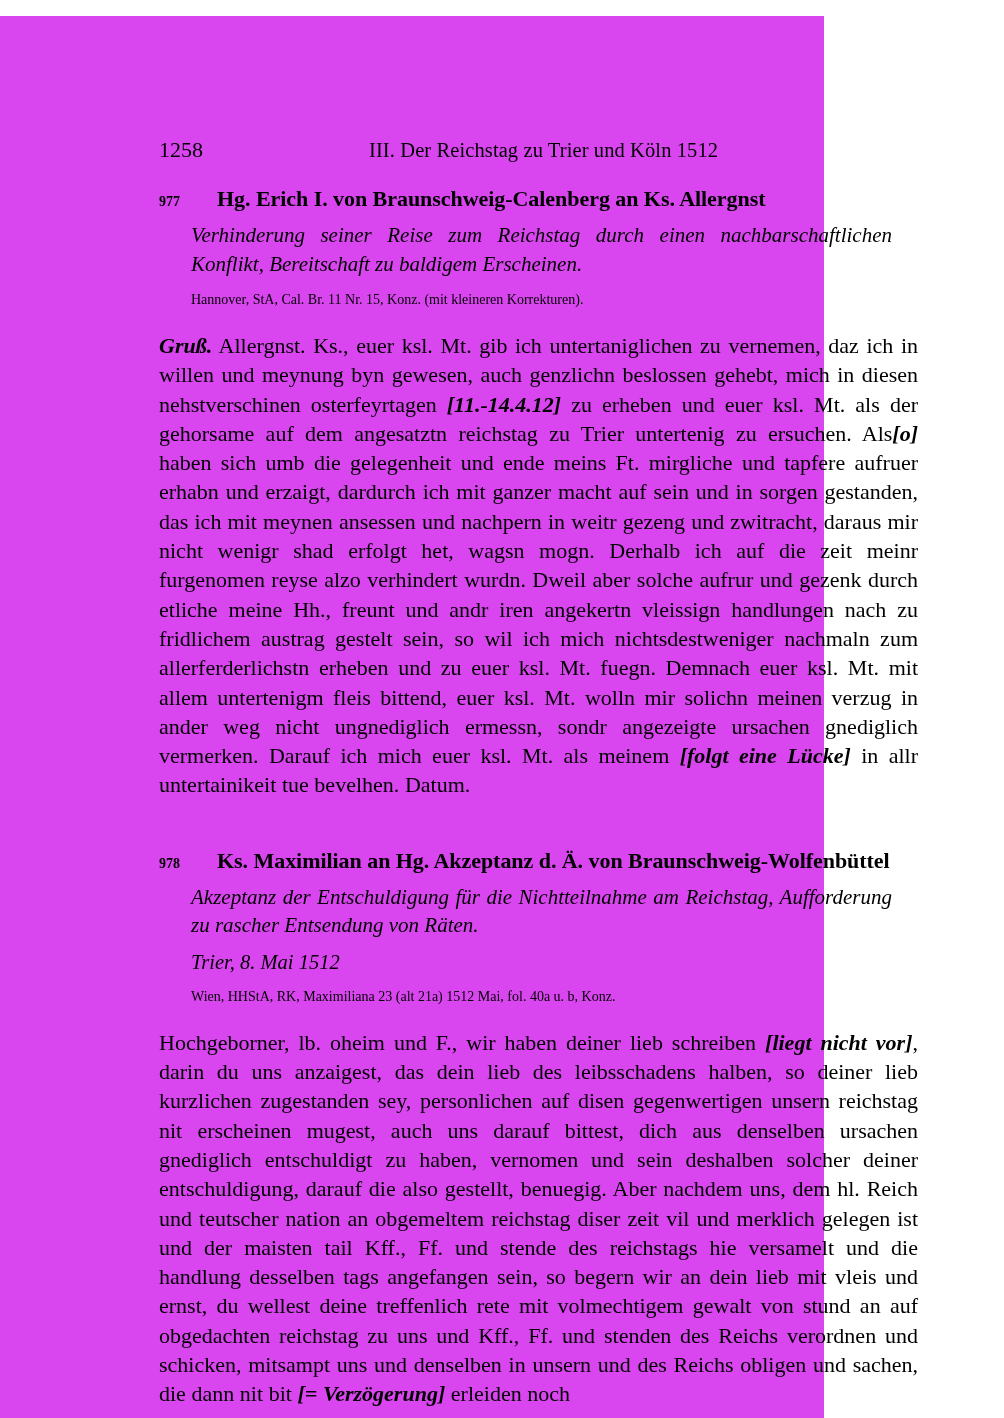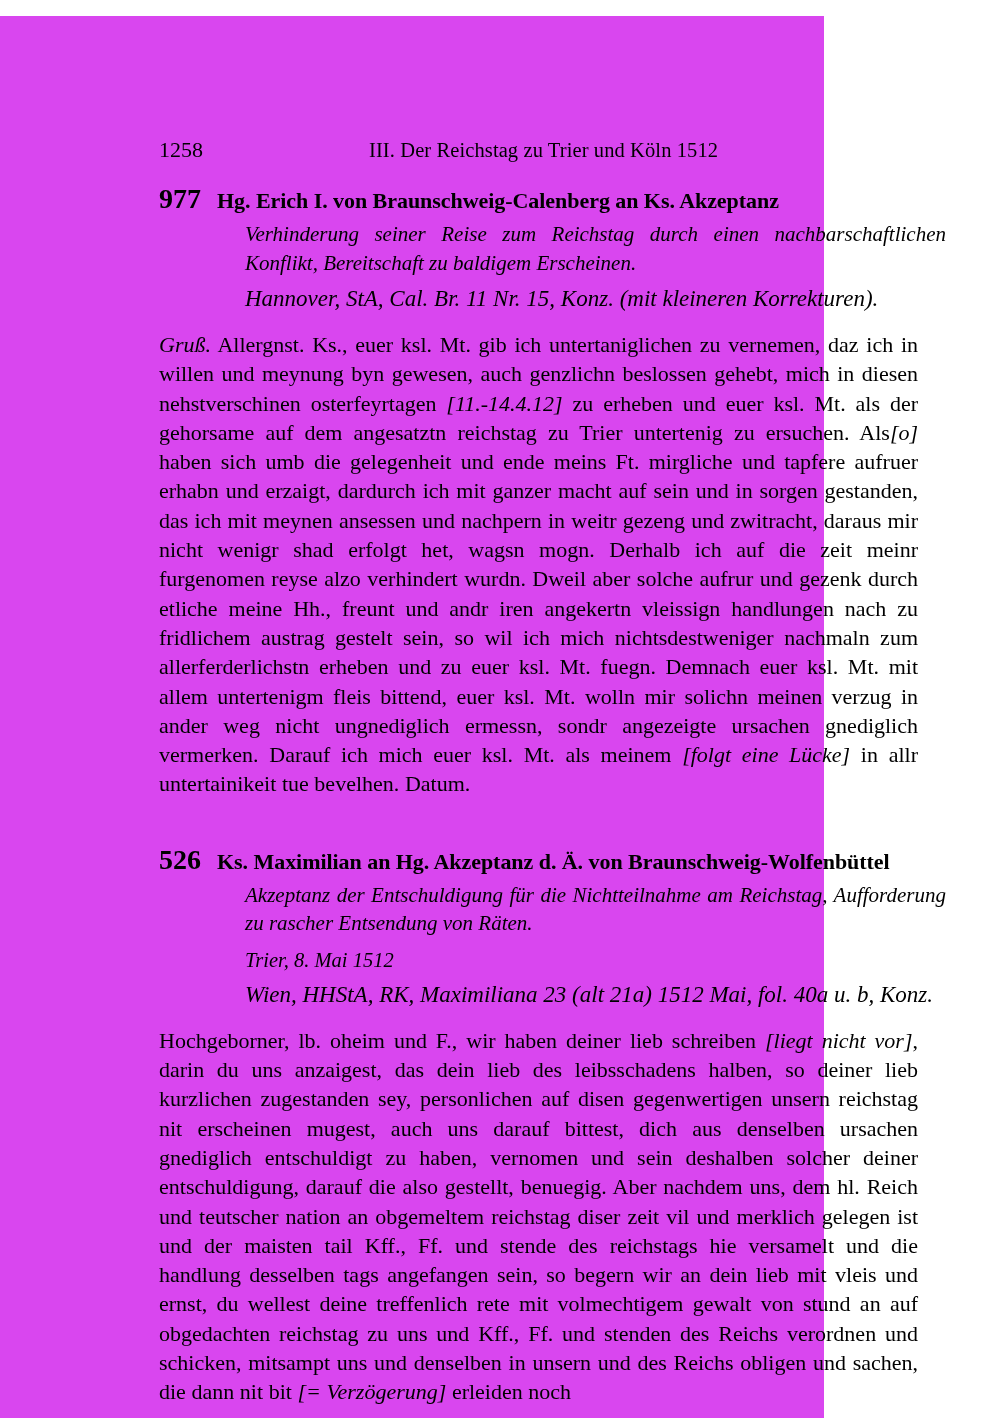--- a/index.html
+++ b/index.html
@@ -60,91 +60,90 @@
     align-items: baseline;
     font-weight: bold;
     font-size: 22px;
     line-height: 30px;
     margin-bottom: 4px;
   }
   .entry-num {
     width: 58px;
     flex: 0 0 58px;
     font-weight: bold;
-    font-size: 28px;
+    font-size: 14px;
   }
   .entry-title {
     flex: 1 1 auto;
     font-weight: bold;
     font-size: 22px;
     letter-spacing: -0.05px;
   }
 
   .indent-block {
-    margin-left: 86px;
+    margin-left: 32px;
     width: 701px;
   }
   .regest {
     font-style: italic;
     font-size: 21px;
     line-height: 28.5px;
     text-align: justify;
     text-align-last: left;
     margin-bottom: 8px;
     hyphens: manual;
   }
   .dateline {
     font-style: italic;
     font-size: 20.5px;
     line-height: 28px;
     margin-bottom: 7px;
   }
   .sourceline {
-    font-style: italic;
-    font-size: 23px;
+    font-size: 14px;
     line-height: 28px;
   }
 
   .body-text {
     margin-top: 17px;
     font-size: 22px;
     line-height: 29.3px;
     text-align: justify;
     text-align-last: left;
     hyphens: none;
     word-spacing: 0.1px;
   }
-  .body-text i { font-style: italic; }
+  .body-text i { font-style: italic; font-weight: bold; }
 </style>
 </head>
 <body>
 
 <div class="page">
   <div class="content">
 
     <div class="running-head">
       <div class="folio">1258</div>
       <div class="head-title">III. Der Reichstag zu Trier und Köln 1512</div>
     </div>
 
     <div class="entry">
       <div class="entry-head">
         <div class="entry-num">977</div>
-        <div class="entry-title">Hg. Erich I. von Braunschweig-Calenberg an Ks. Akzeptanz</div>
+        <div class="entry-title">Hg. Erich I. von Braunschweig-Calenberg an Ks. Allergnst</div>
       </div>
       <div class="indent-block">
         <div class="regest">Verhinderung seiner Reise zum Reichstag durch einen nachbarschaftlichen Konflikt, Bereitschaft zu baldigem Erscheinen.</div>
         <div class="sourceline">Hannover, StA, Cal. Br. 11 Nr. 15, Konz. (mit kleineren Korrekturen).</div>
       </div>
       <div class="body-text"><i>Gruß.</i><span> Allergnst. Ks., euer ksl. Mt. gib ich untertaniglichen zu vernemen, daz ich in willen und meynung byn gewesen, auch genzlichn beslossen gehebt, mich in diesen nehstverschinen osterfeyrtagen </span><i>[11.-14.4.12]</i><span> zu erheben und euer ksl. Mt. als der gehorsame auf dem angesatztn reichstag zu Trier untertenig zu ersuchen. Als</span><i>[o]</i><span> haben sich umb die gelegenheit und ende meins Ft. mirgliche und tapfere aufruer erhabn und erzaigt, dardurch ich mit ganzer macht auf sein und in sorgen gestanden, das ich mit meynen ansessen und nachpern in weitr gezeng und zwitracht, daraus mir nicht wenigr shad erfolgt het, wagsn mogn. Derhalb ich auf die zeit meinr furgenomen reyse alzo verhindert wurdn. Dweil aber solche aufrur und gezenk durch etliche meine Hh., freunt und andr iren angekertn vleissign handlungen nach zu fridlichem austrag gestelt sein, so wil ich mich nichtsdestweniger nachmaln zum allerferderlichstn erheben und zu euer ksl. Mt. fuegn. Demnach euer ksl. Mt. mit allem untertenigm fleis bittend, euer ksl. Mt. wolln mir solichn meinen verzug in ander weg nicht ungnediglich ermessn, sondr angezeigte ursachen gnediglich vermerken. Darauf ich mich euer ksl. Mt. als meinem </span><i>[folgt eine Lücke]</i><span> in allr untertainikeit tue bevelhen. Datum.</span></div>
     </div>
 
     <div class="entry">
       <div class="entry-head">
-        <div class="entry-num">526</div>
+        <div class="entry-num">978</div>
         <div class="entry-title">Ks. Maximilian an Hg. Akzeptanz d. Ä. von Braunschweig-Wolfenbüttel</div>
       </div>
       <div class="indent-block">
         <div class="regest">Akzeptanz der Entschuldigung für die Nichtteilnahme am Reichstag, Aufforderung zu rascher Entsendung von Räten.</div>
         <div class="dateline">Trier, 8. Mai 1512</div>
         <div class="sourceline">Wien, HHStA, RK, Maximiliana 23 (alt 21a) 1512 Mai, fol. 40a u. b, Konz.</div>
       </div>
       <div class="body-text"><span>Hochgeborner, lb. oheim und F., wir haben deiner lieb schreiben </span><i>[liegt nicht vor]</i><span>, darin du uns anzaigest, das dein lieb des leibsschadens halben, so deiner lieb kurzlichen zugestanden sey, personlichen auf disen gegenwertigen unsern reichstag nit erscheinen mugest, auch uns darauf bittest, dich aus denselben ursachen gnediglich entschuldigt zu haben, vernomen und sein deshalben solcher deiner entschuldigung, darauf die also gestellt, benuegig. Aber nachdem uns, dem hl. Reich und teutscher nation an obgemeltem reichstag diser zeit vil und merklich gelegen ist und der maisten tail Kff., Ff. und stende des reichstags hie versamelt und die handlung desselben tags angefangen sein, so begern wir an dein lieb mit vleis und ernst, du wellest deine treffenlich rete mit volmechtigem gewalt von stund an auf obgedachten reichstag zu uns und Kff., Ff. und stenden des Reichs verordnen und schicken, mitsampt uns und denselben in unsern und des Reichs obligen und sachen, die dann nit bit </span><i>[= Verzögerung]</i><span> erleiden noch</span></div>
     </div>
 

